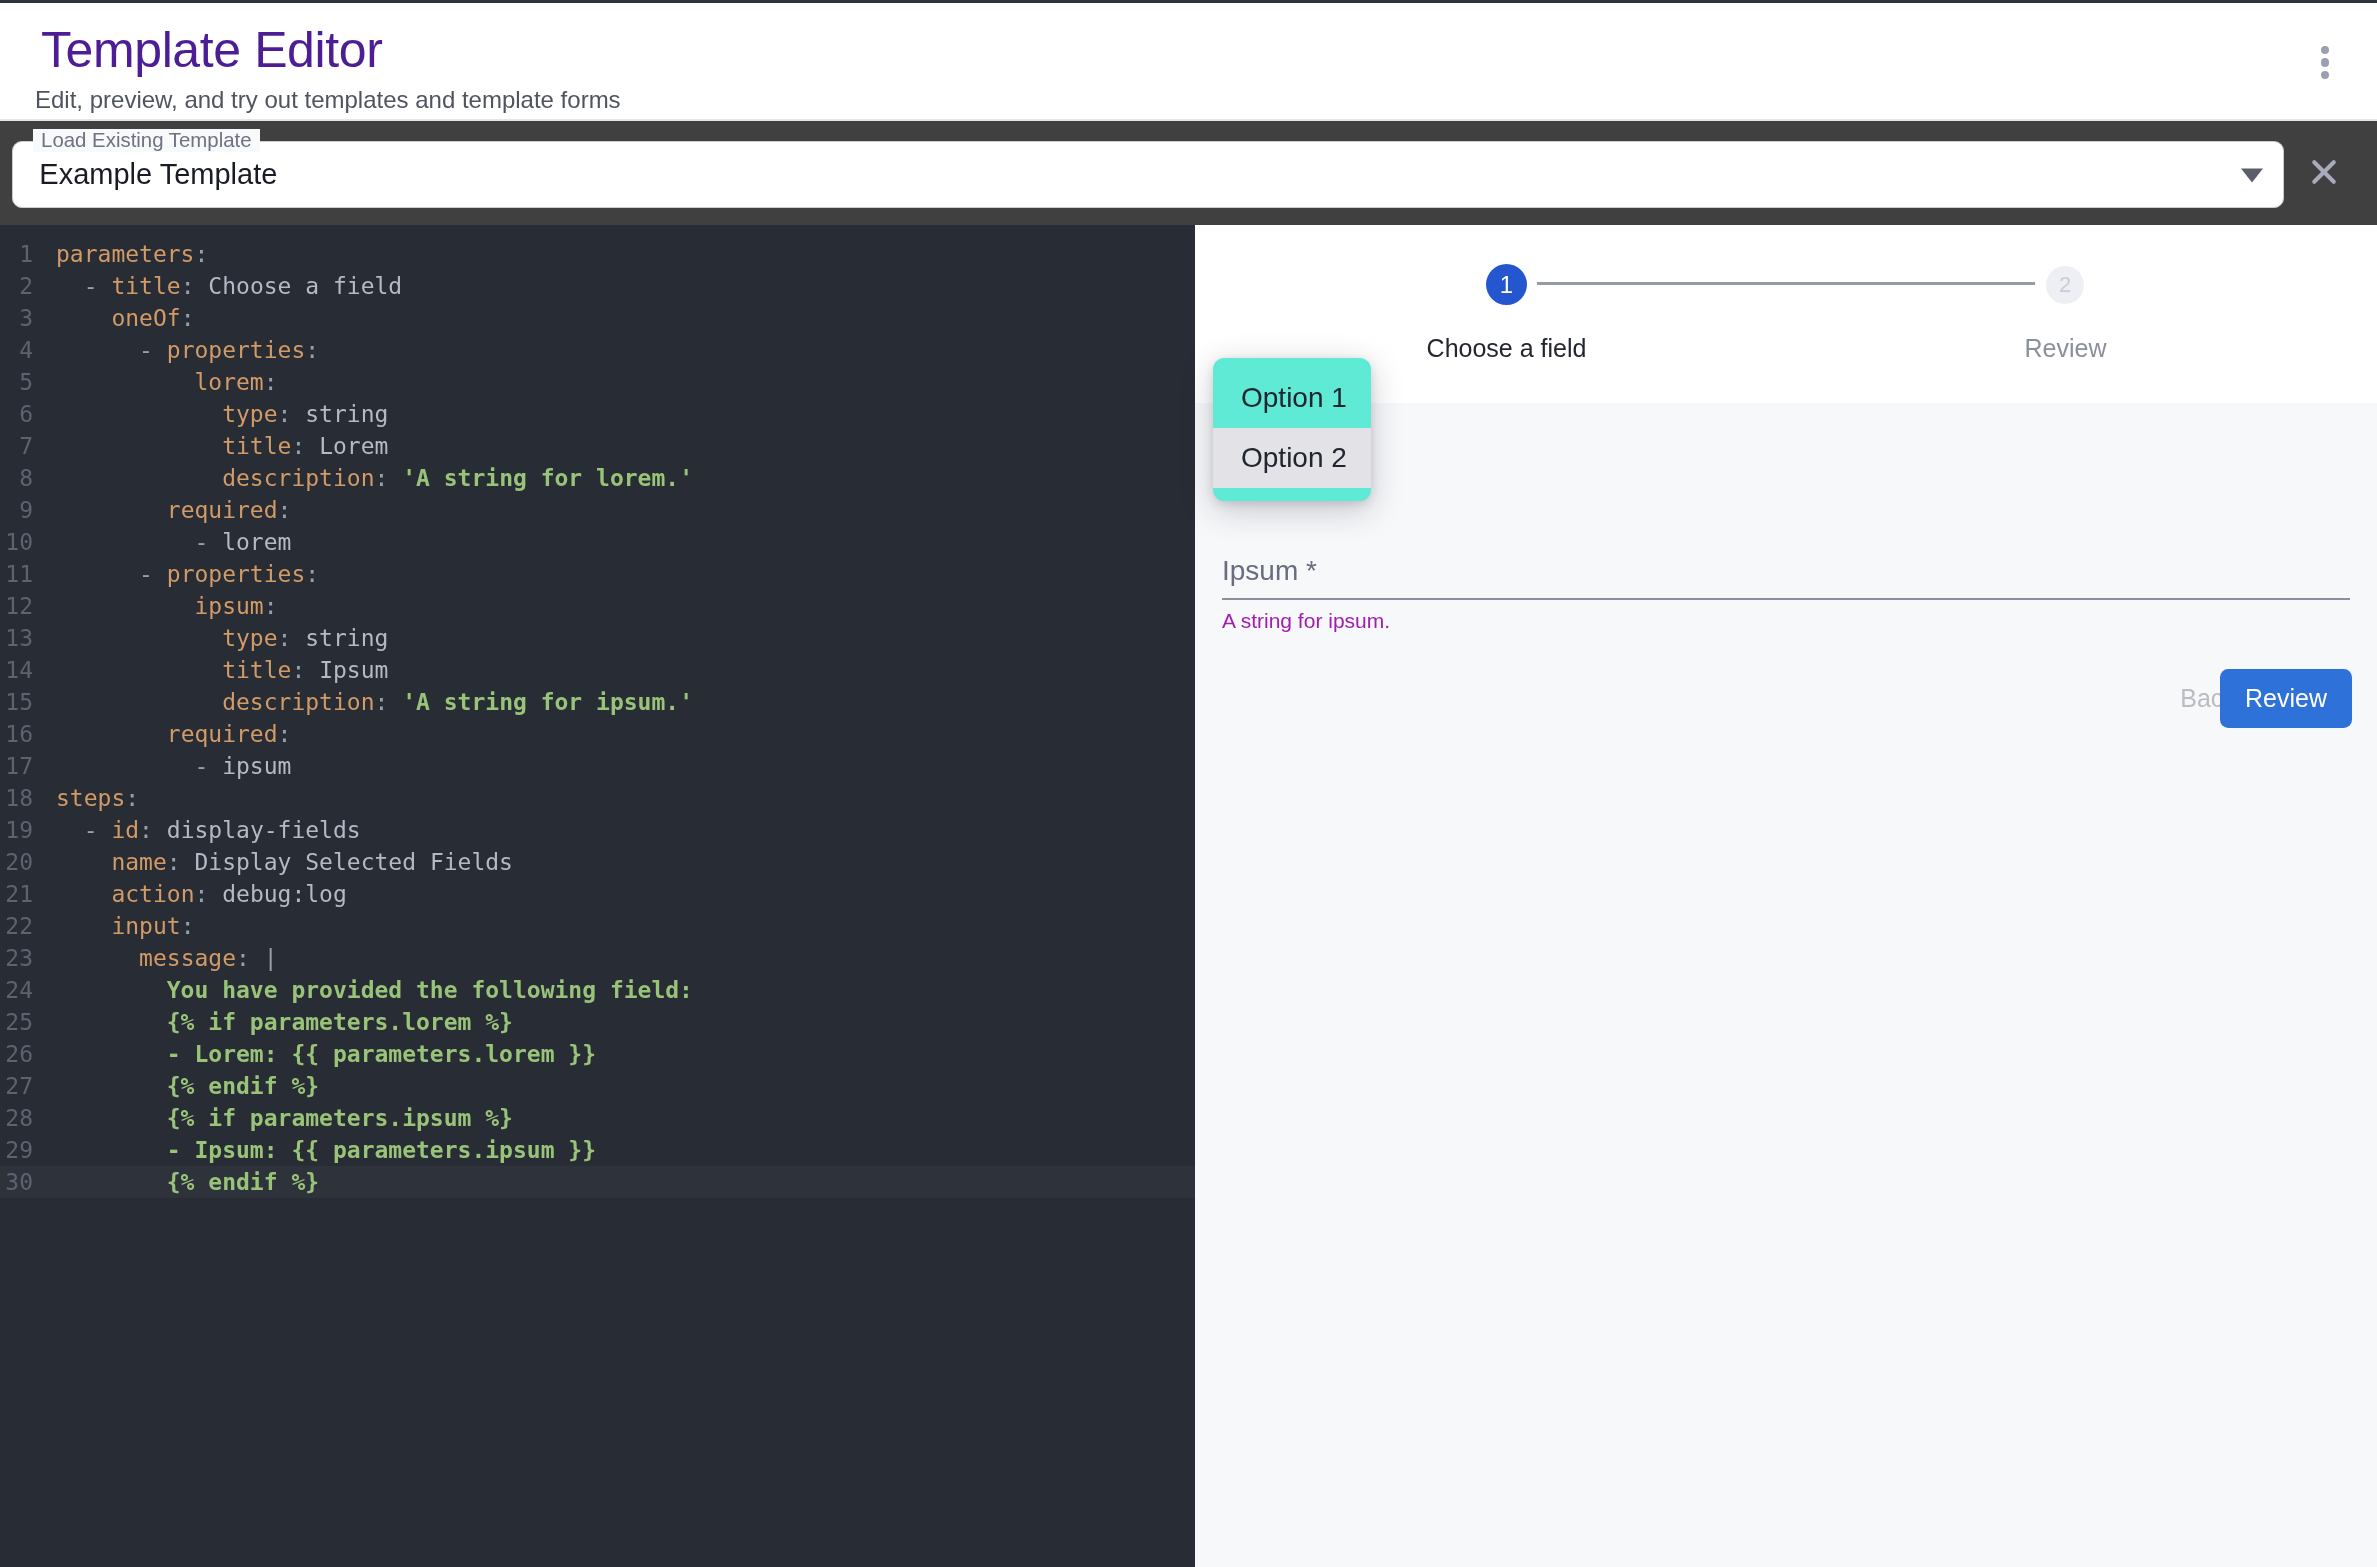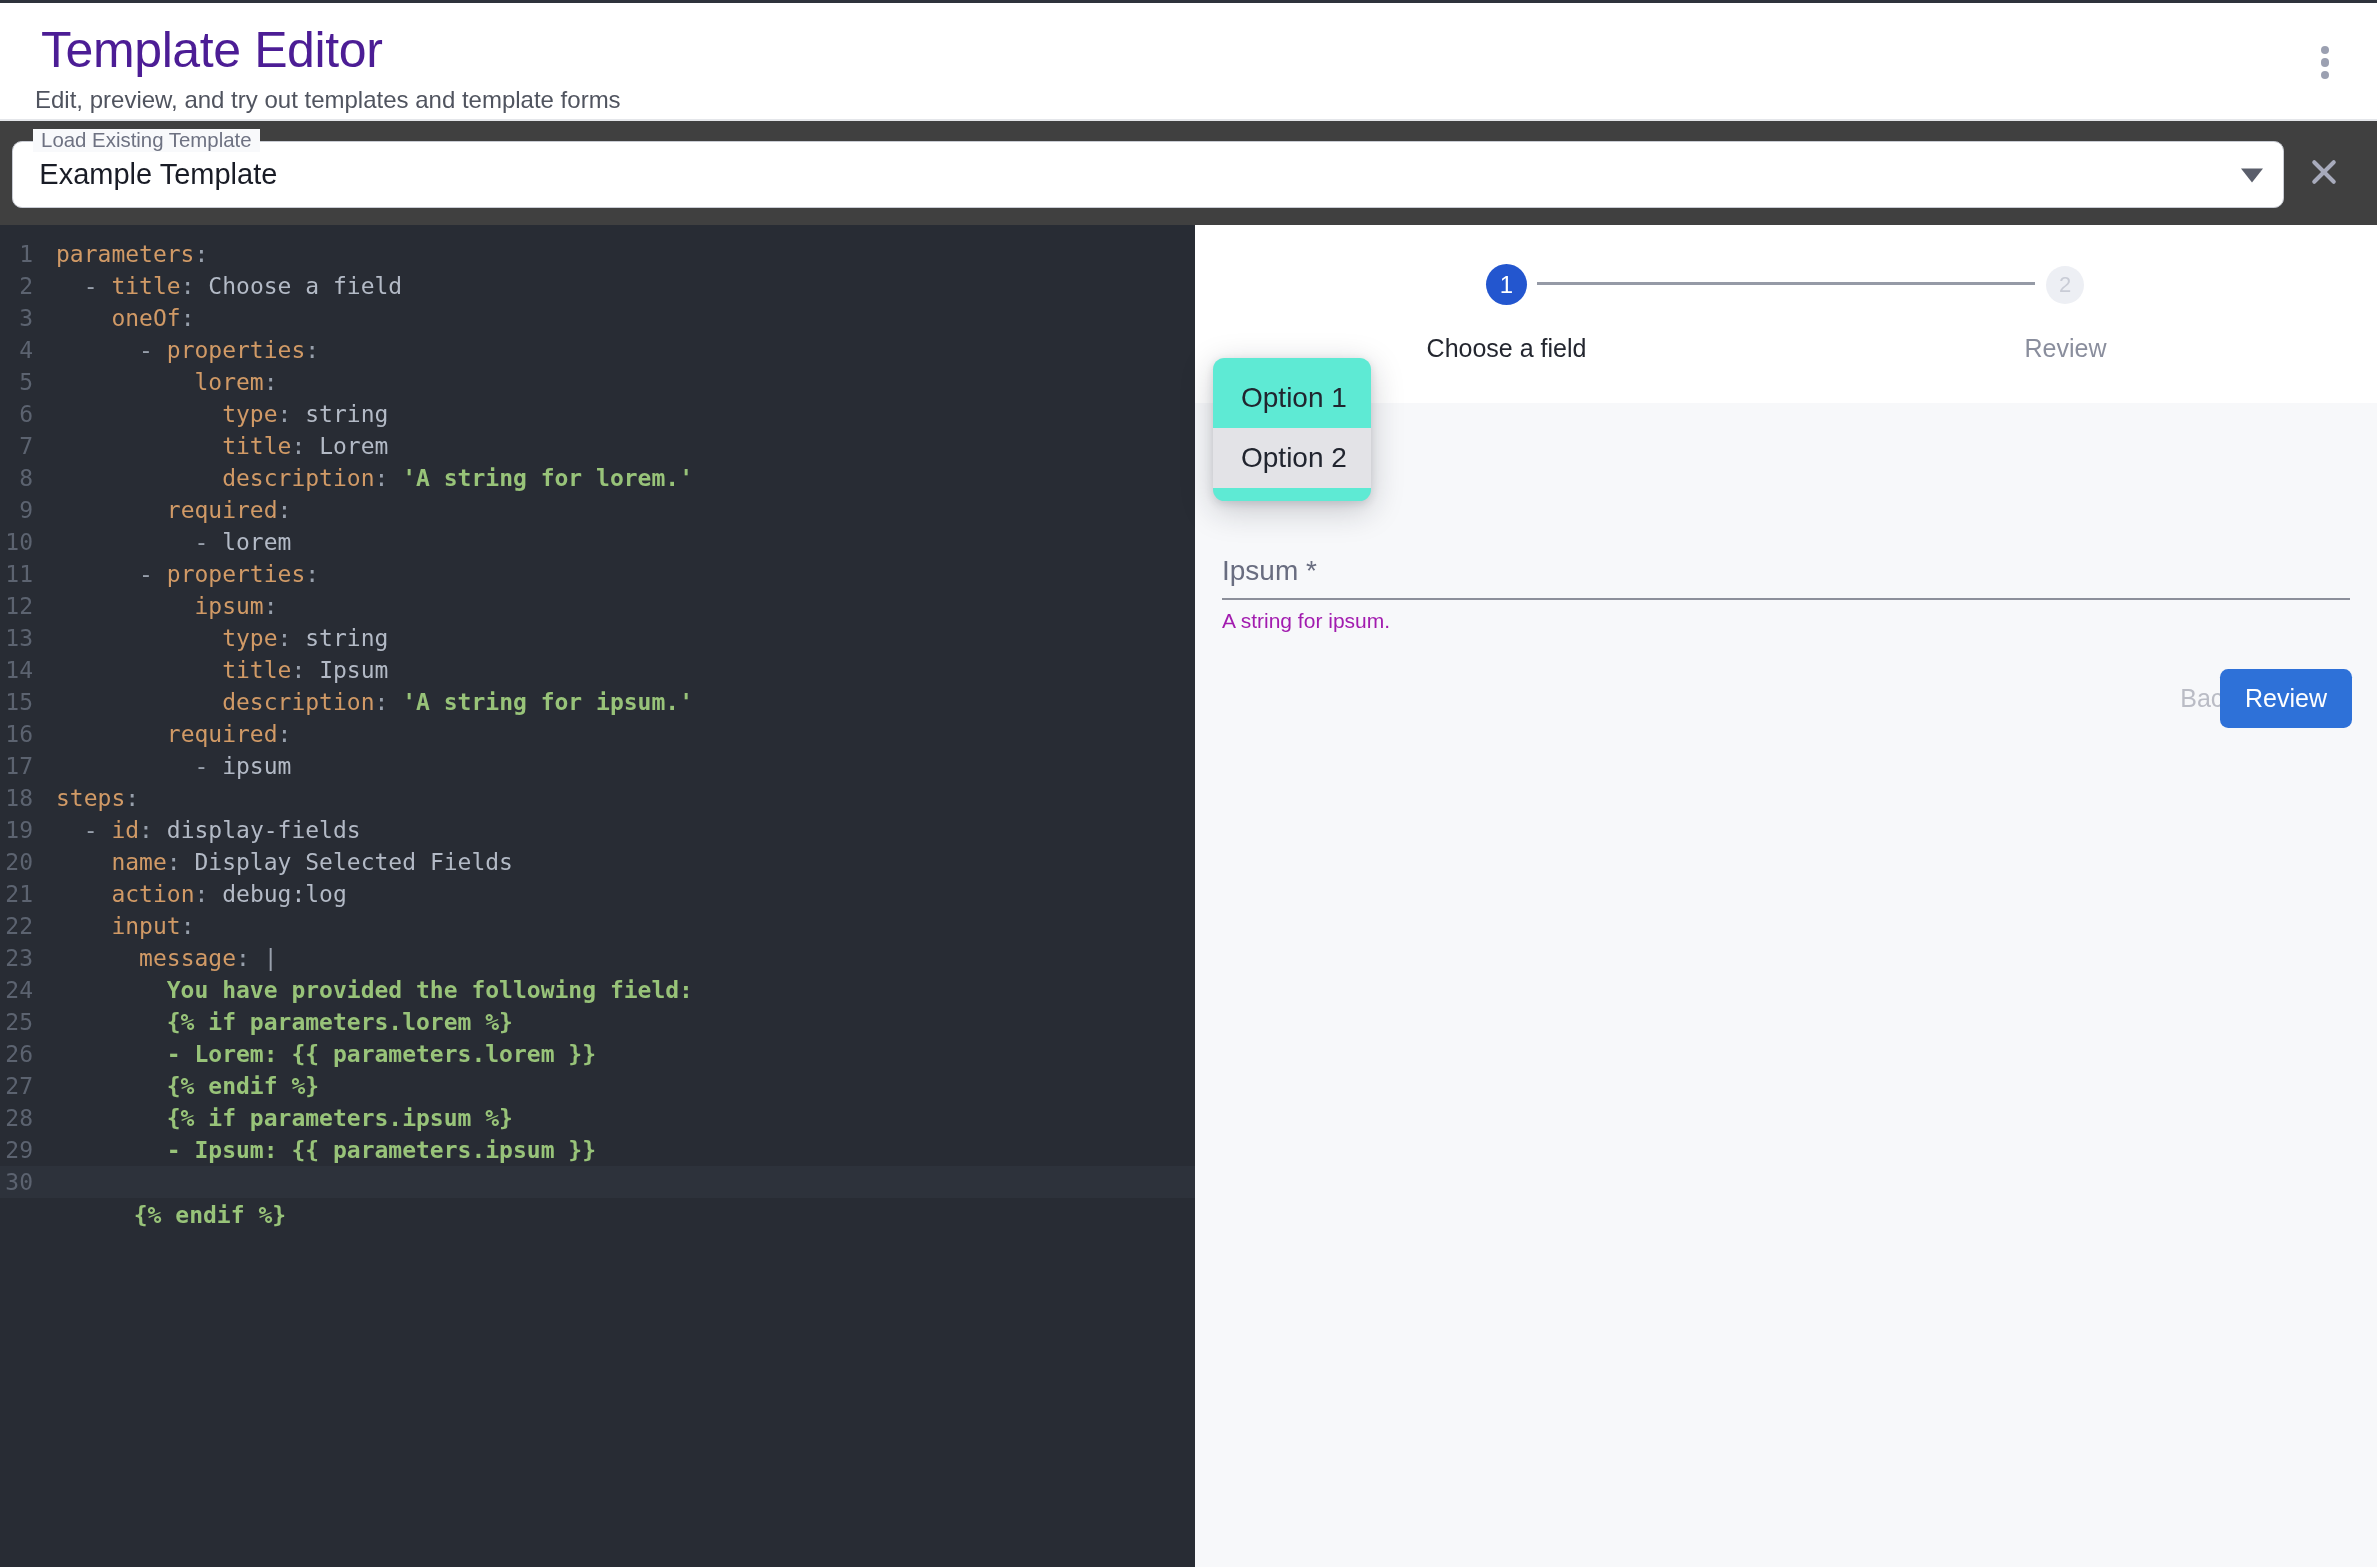--- a/index.html
+++ b/index.html
@@ -31,21 +31,21 @@
   .select-arrow { position:absolute; right:20.4px; top:50%; transform:translateY(-40%);
                   width:0; height:0; border-left:11.4px solid transparent;
                   border-right:11.4px solid transparent; border-top:14px solid #5a5e6b; }
   .clear-x { position:absolute; left:2311px; top:38px; width:26px; height:26px; cursor:pointer; }
 
   
   .editor { position:absolute; left:0; top:225px; width:1195px; height:1342px; background:#282c34;
             padding-top:13px; font-family:"DejaVu Sans Mono","Liberation Mono",monospace;
             font-size:23px; cursor:text; }
   .cl { display:flex; height:32px; line-height:32px; white-space:pre; }
-  .cl.active { background:#2d323b;flex-direction:column; }
+  .cl.active { background:#2d323b; }
   .ln { flex:0 0 33px; width:33px; text-align:right; color:#5c6370; }
   .code { margin-left:23px; }
   .code span { white-space:pre; }
   .tk-key { color:#d19a66; }
   .tk-pun { color:#98a0ac; }
   .tk-val { color:#b3bac6; }
   .tk-str { color:#98c379;font-weight:bold; }
 
   
   .rightpanel { position:absolute; left:1195px; top:225px; width:1182px; height:1342px; background:#ffffff; }

